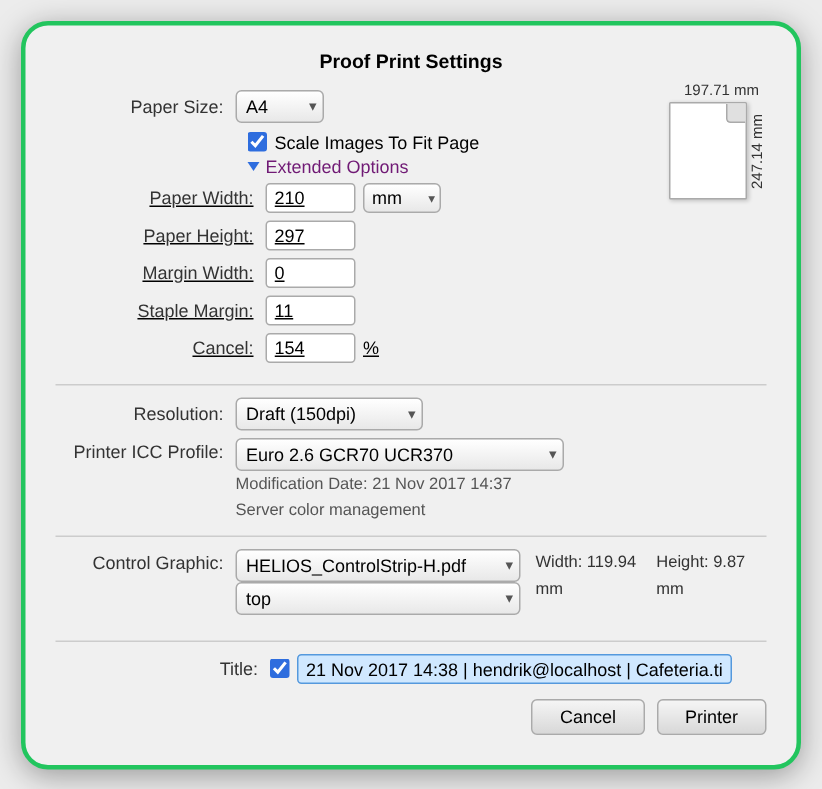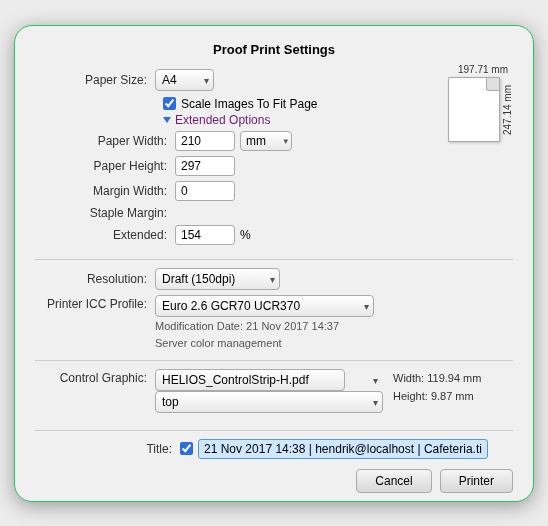--- a/index.html
+++ b/index.html
@@ -8,25 +8,25 @@
       font-size: 12px;
       background: #ececec;
       display: flex;
       align-items: center;
       justify-content: center;
       width: 548px;
       height: 526px;
     }
     .dialog {
       background: #f0f0f0;
-      border: 1px solid #22c55e;
+      border: 3px solid #22c55e;
       border-radius: 18px;
       box-shadow: 0 4px 20px rgba(0,0,0,0.35);
       width: 520px;
-      padding: 16px 20px 8px 20px;
+      padding: 16px 20px 20px 20px;
     }
     .dialog-title {
       text-align: center;
       font-weight: bold;
       font-size: 13px;
       margin-bottom: 12px;
     }
     .form-row {
       display: flex;
       align-items: center;
@@ -94,20 +94,21 @@
     .extended-options-body {
       margin-left: 30px;
       display: flex;
       flex-direction: column;
       gap: 5px;
       margin-bottom: 6px;
     }
     .ext-row {
       display: flex;
       align-items: center;
+      text-decoration: underline;
     }
     .ext-label {
       text-align: right;
       min-width: 110px;
       padding-right: 8px;
       color: #333;
       font-size: 12px;
     }
     .text-input {
       background: #fff;
@@ -154,21 +155,21 @@
       margin: 8px 0;
     }
     .icc-info {
       font-size: 11px;
       color: #555;
       line-height: 1.5;
       margin-top: 1px;
     }
     .control-right {
       display: flex;
-      flex-direction: column;
+      flex-direction: row;
       margin-left: 10px;
     }
     .control-size-info {
       font-size: 11px;
       color: #333;
       line-height: 1.7;
     }
     .title-input-highlighted {
       background: #d0e8ff;
       border: 1px solid #5599dd;
@@ -311,24 +312,25 @@
           <input type="text" class="text-input" value="297" style="">
         </div>
 
         <div class="ext-row">
           <span class="ext-label">Margin Width:</span>
           <input type="text" class="text-input" value="0" style="">
         </div>
 
         <div class="ext-row">
           <span class="ext-label">Staple Margin:</span>
+          <input type="text" class="text-input" value="11" style="">
         </div>
 
         <div class="ext-row">
-          <span class="ext-label">Extended:</span>
+          <span class="ext-label">Cancel:</span>
           <input type="text" class="text-input" value="154" style="">
           <span class="percent-label">%</span>
         </div>
       </div>
     </div>
 
     <div class="paper-preview-wrap">
       <div class="paper-dim-top">197.71 mm</div>
       <div class="paper-visual-wrap">
         <div class="paper-visual"></div>
@@ -358,31 +360,31 @@
           <option>Euro 2.6 GCR70 UCR370</option>
         </select>
       </div>
       <div class="icc-info">Modification Date: 21 Nov 2017 14:37</div>
       <div class="icc-info">Server color management</div>
     </div>
   </div>
 
   <hr class="divider">
 
-  <div class="form-row" style="align-items:flex-start;margin-bottom:17px;">
+  <div class="form-row" style="align-items:flex-start;margin-bottom:17px;justify-content:space-between;">
     <span class="label-col" style="padding-top:2px;">Control Graphic:</span>
     <div style="display:flex;align-items:flex-start;">
       <div class="control-selects">
         <div class="select-wrapper">
           <select style="width:190px;">
             <option>HELIOS_ControlStrip-H.pdf</option>
           </select>
         </div>
         <div class="select-wrapper">
-          <select style="width:228px;">
+          <select style="width:190px;">
             <option>top</option>
             <option>bottom</option>
             <option>none</option>
           </select>
         </div>
       </div>
       <div class="control-right">
         <div class="control-size-info">Width: 119.94 mm</div>
         <div class="control-size-info">Height:   9.87 mm</div>
       </div>

